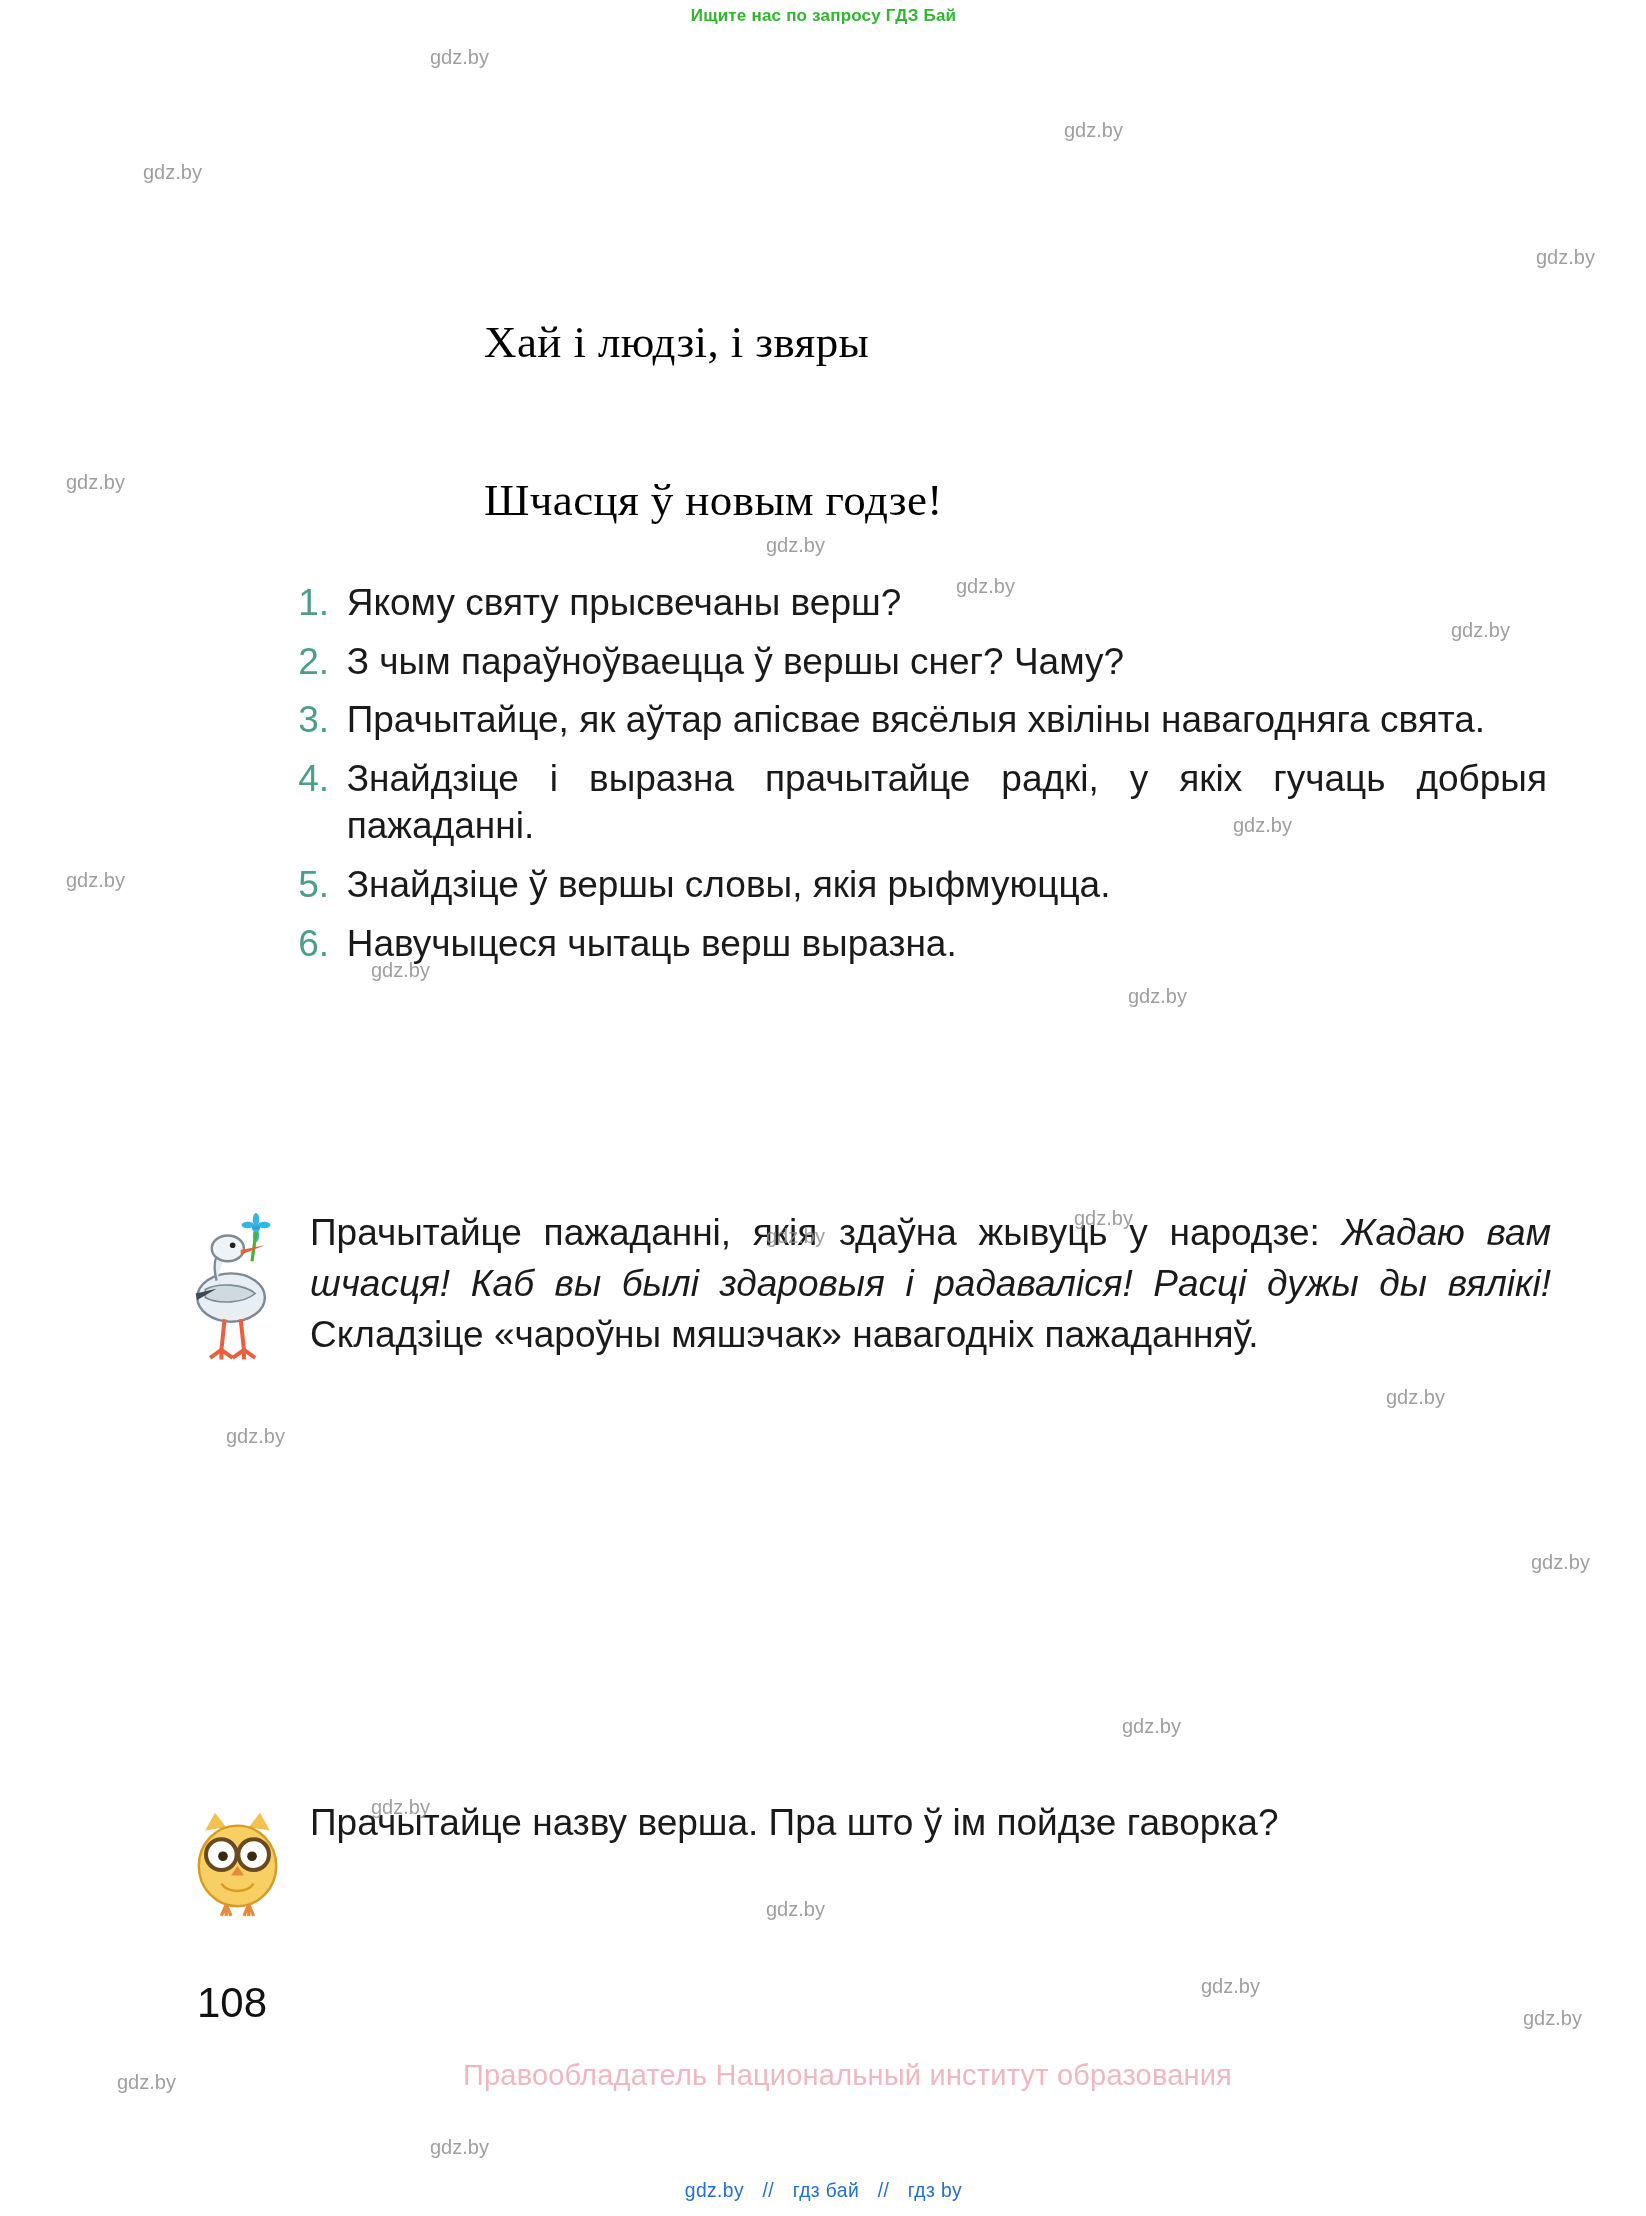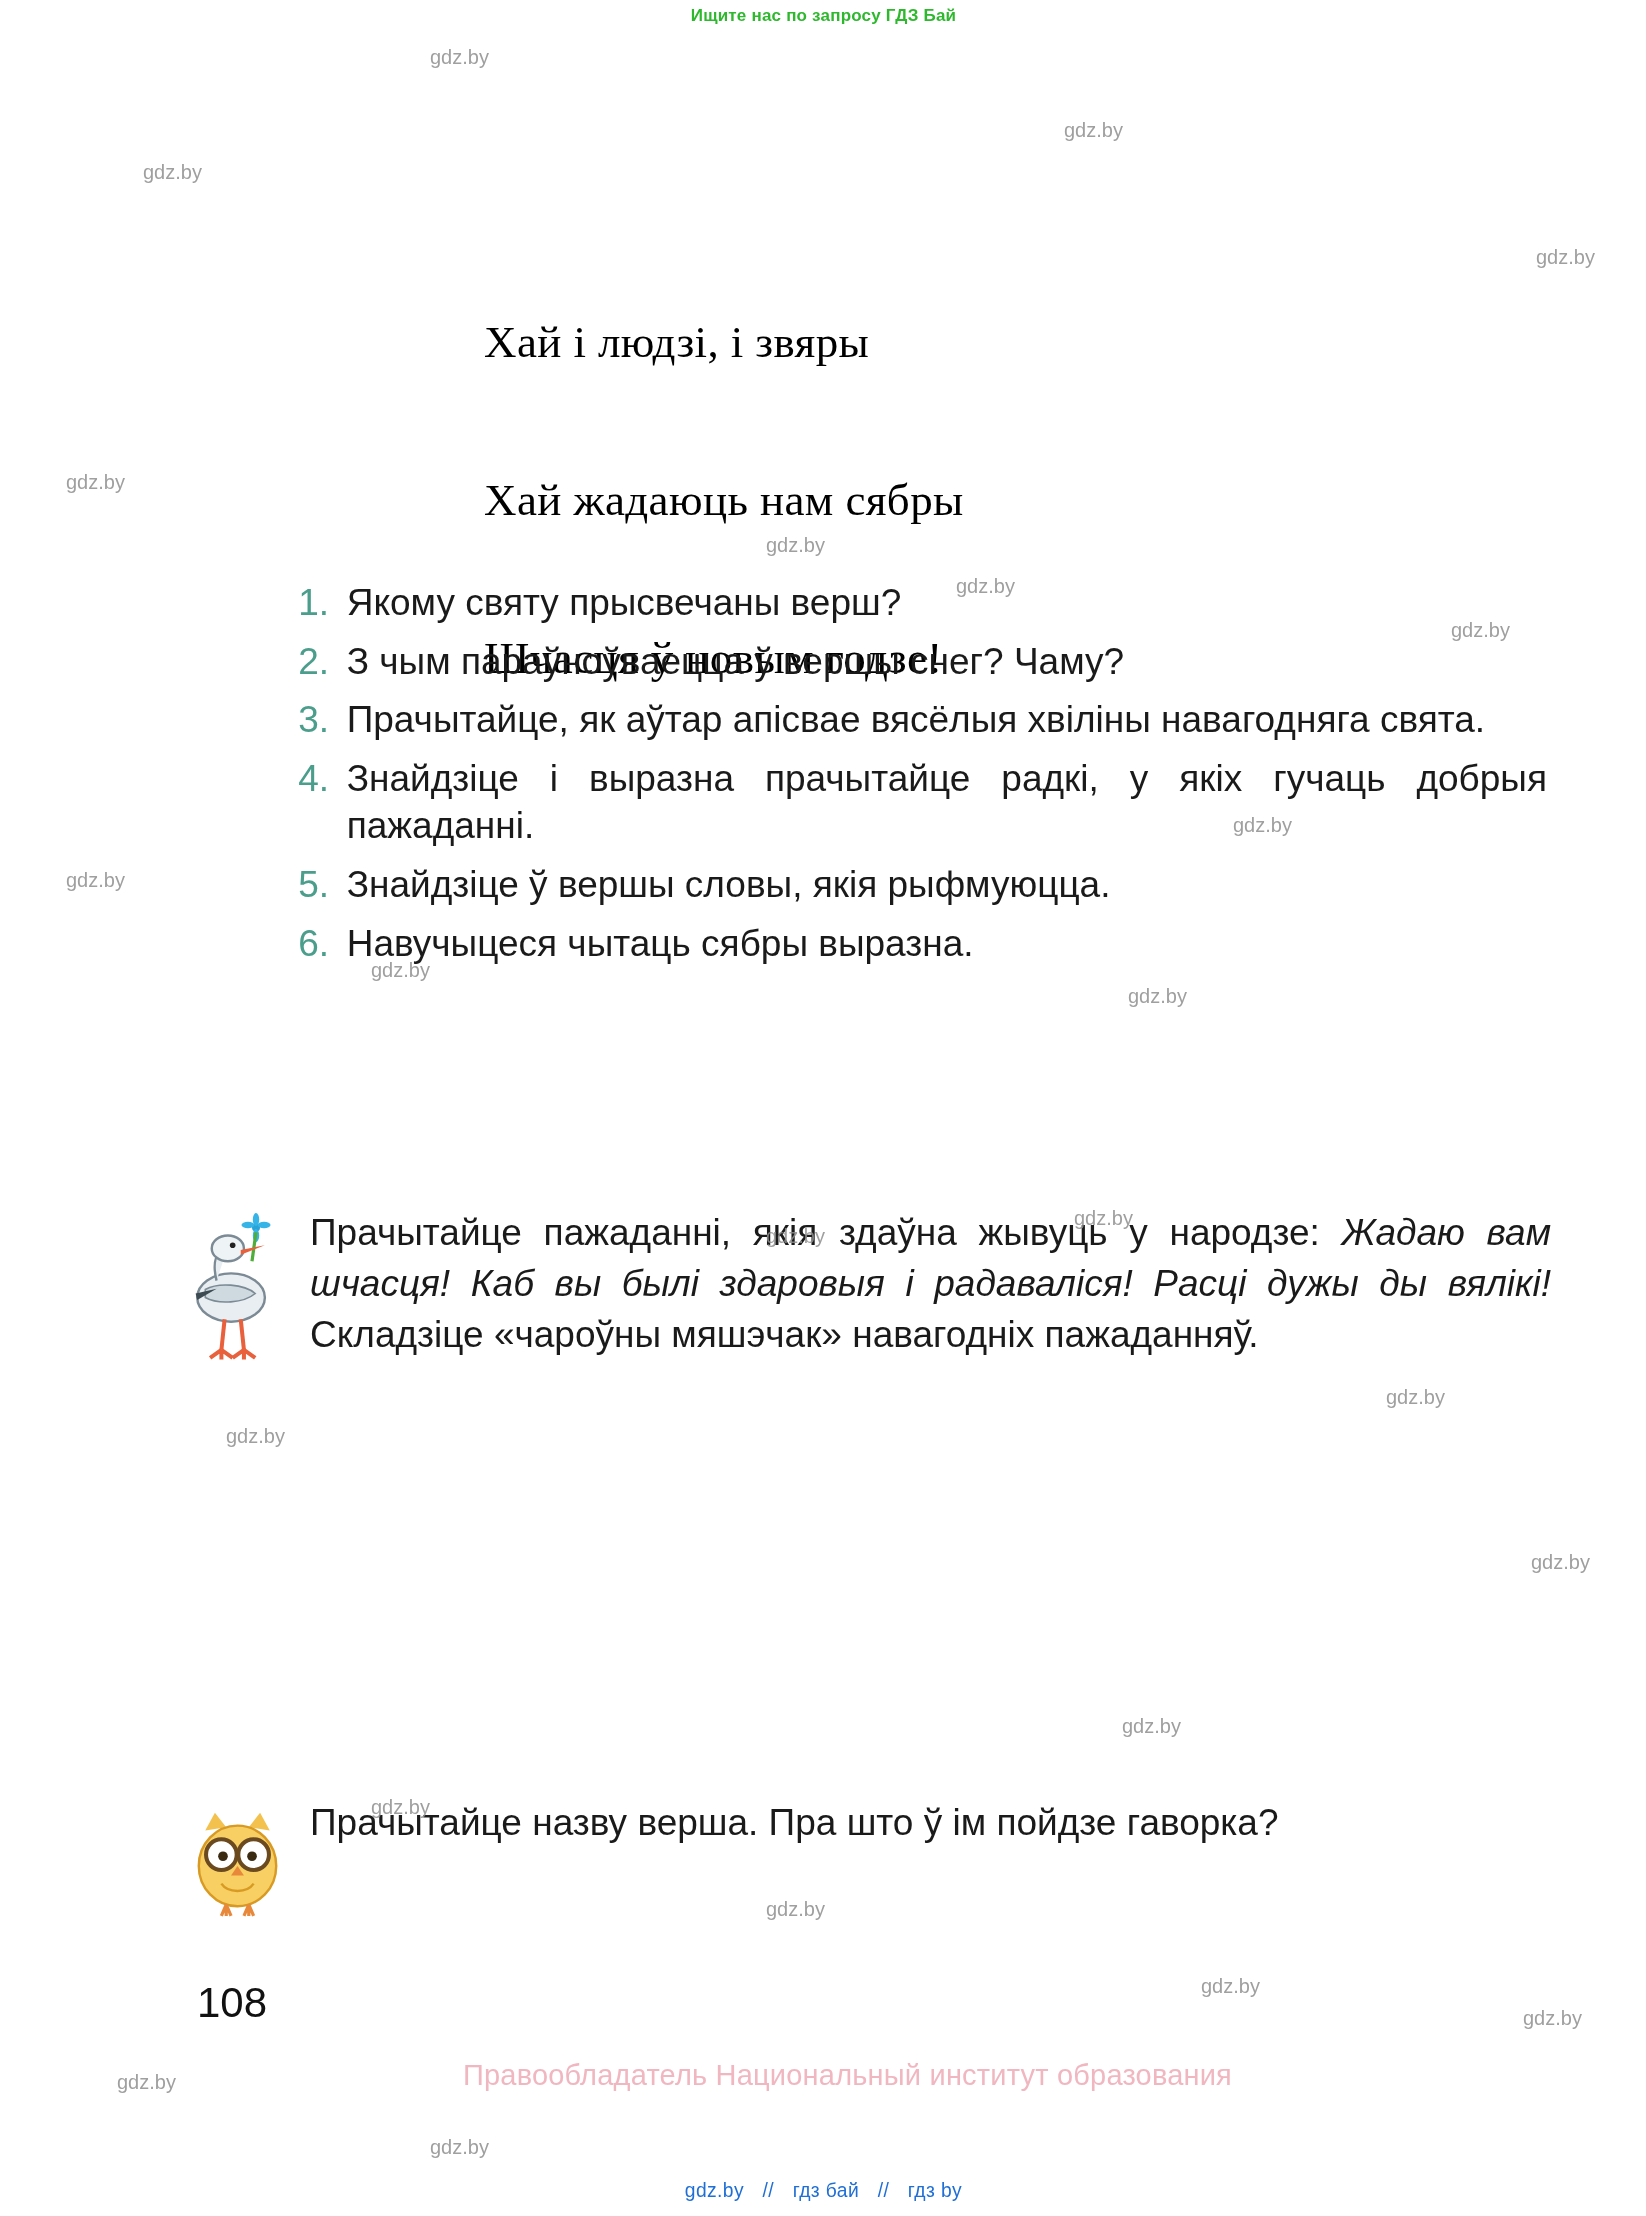--- a/index.html
+++ b/index.html
@@ -183,21 +183,20 @@
 </style>
 </head>
 <body>
 
 <div class="top-banner">Ищите нас по запросу ГДЗ Бай</div>
 
 <div class="page">
 
   <div class="poem">
     <div>Хай і людзі, і звяры</div>
-    <div>Хай жадаюць нам сябры</div>
     <div>Шчасця ў новым годзе!</div>
   </div>
 
   <div class="qlist">
     <div class="qitem">
       <div class="qnum">1.</div>
       <div class="qtext nojust">Якому святу прысвечаны верш?</div>
     </div>
     <div class="qitem">
       <div class="qnum">2.</div>
@@ -210,21 +209,21 @@
     <div class="qitem">
       <div class="qnum">4.</div>
       <div class="qtext">Знайдзіце і выразна прачытайце радкі, у якіх гучаць добрыя пажаданні.</div>
     </div>
     <div class="qitem">
       <div class="qnum">5.</div>
       <div class="qtext nojust">Знайдзіце ў вершы словы, якія рыфмуюцца.</div>
     </div>
     <div class="qitem">
       <div class="qnum">6.</div>
-      <div class="qtext nojust">Навучыцеся чытаць сябры выразна.</div>
+      <div class="qtext nojust">Навучыцеся чытаць верш выразна.</div>
     </div>
   </div>
 
   <div class="task-bird">
     <div class="icon-col">
       <svg width="113" height="161" viewBox="0 0 140 200" xmlns="http://www.w3.org/2000/svg">
 
         <g>
           <circle cx="93" cy="18" r="5" fill="#2aa3d6"></circle>
           <ellipse cx="93" cy="8" rx="4" ry="8" fill="#35b4e8"></ellipse>

